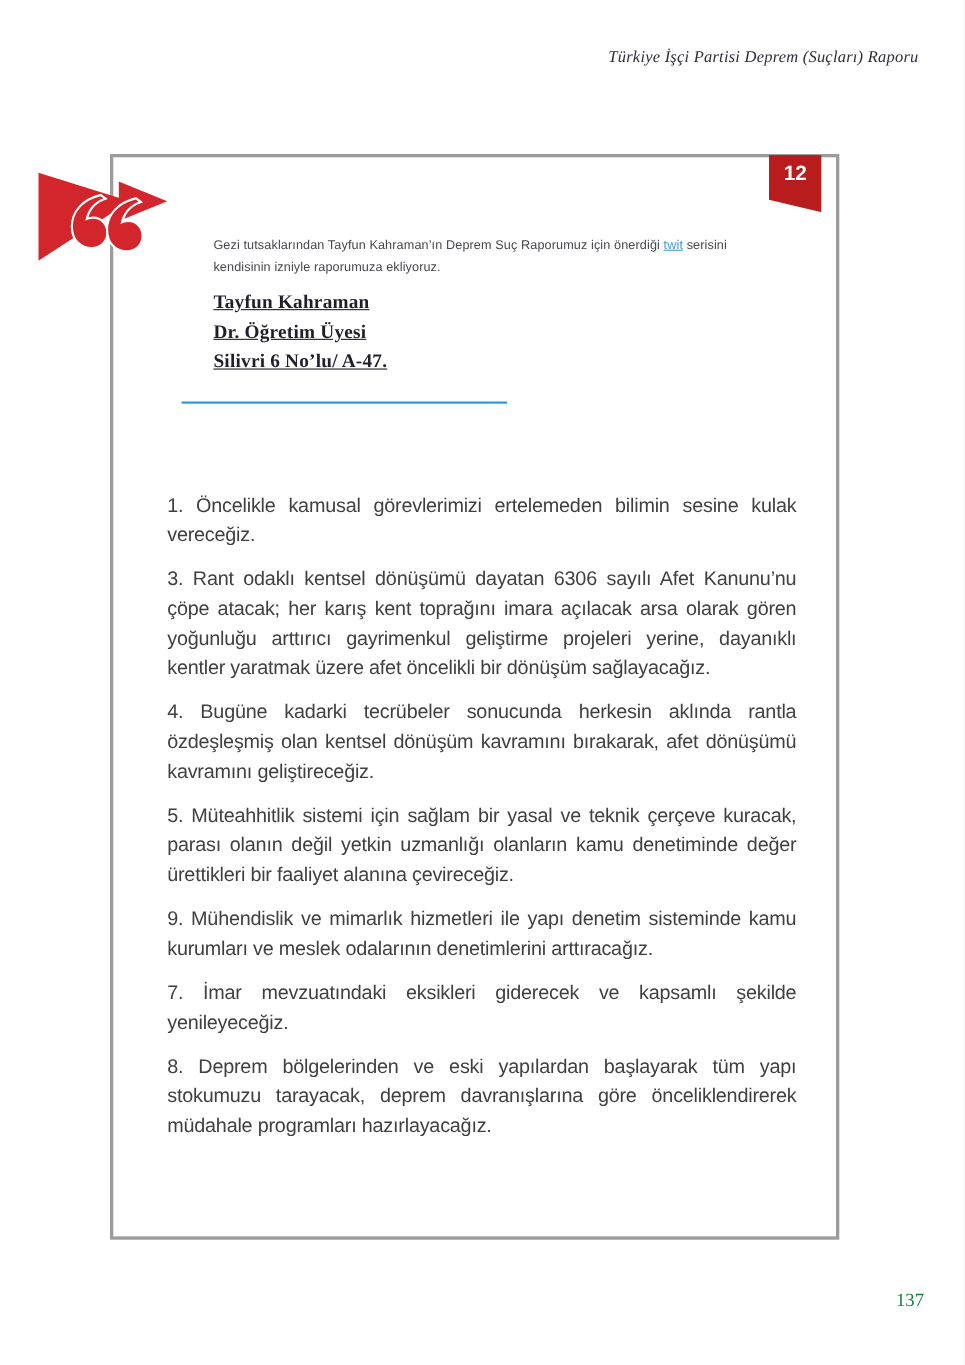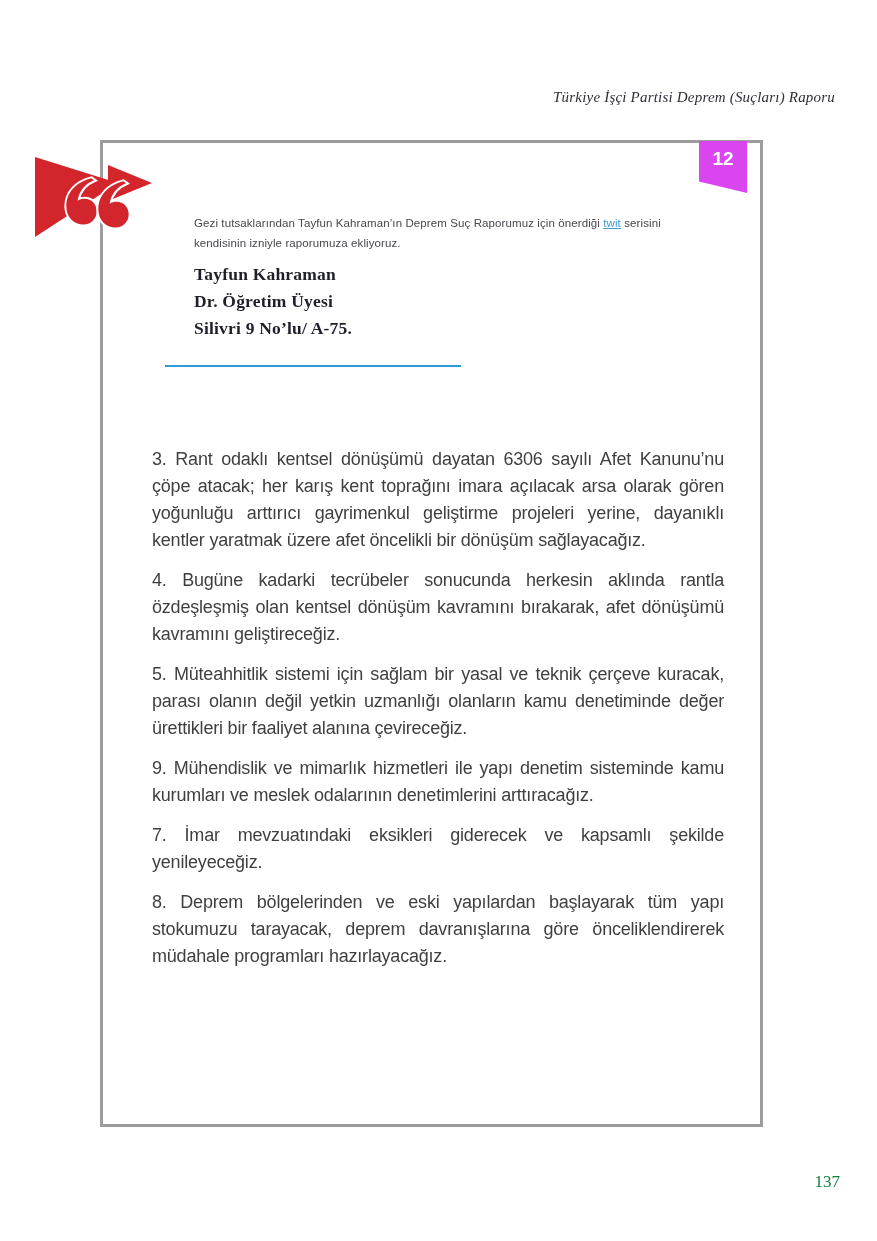--- a/index.html
+++ b/index.html
@@ -10,32 +10,31 @@
     margin:0 auto;
     overflow:hidden;
     font-family:"Liberation Sans", sans-serif;
   }
   .running-header{
     position:absolute;top:44px;right:42px;
     font-family:"Liberation Serif", serif;
     font-style:italic;
     font-size:15px;color:#2e2e3a;
     letter-spacing:.2px;
-    margin-top:45px;
   }
   .content-box{
     position:absolute;left:100px;top:140px;
     width:657px;height:981px;
     border:3px solid #9c9c9c;
     background:#ffffff;
   }
   .chapter-badge{
     position:absolute;left:699px;top:141px;
     width:48px;height:52px;
-    background:#d946ef;
+    background:#b91c1c;
     clip-path:polygon(0 0,100% 0,100% 100%,0 78%);
     color:#ffffff;font-weight:bold;font-size:19px;
     text-align:center;line-height:36px;
   }
   .decor-svg{
     position:absolute;left:28px;top:148px;
     width:135px;height:115px;
     pointer-events:none;
   }
   .section-title{
@@ -51,21 +50,21 @@
     font-size:11.5px;line-height:20px;
     color:#47474d;letter-spacing:.1px;
   }
   .intro-link{
     color:#3f9bd8;text-decoration:underline;cursor:pointer;
   }
   .author-block{
     position:absolute;left:194px;top:261px;
     font-family:"Liberation Serif", serif;
     font-weight:bold;font-size:17.5px;line-height:27px;
-    color:#1f1f2b;letter-spacing:.2px;
+    color:#1f1f2b;letter-spacing:.2px;text-decoration:underline;
   }
   .divider-rule{
     position:absolute;left:165px;top:365px;
     width:296px;height:2px;background:#2b9cd8;
   }
   .body-list{
     position:absolute;left:152px;top:446px;
     width:572px;
     font-size:18px;line-height:27px;
     letter-spacing:-.2px;
@@ -104,26 +103,27 @@
   </svg>
 
   <div class="chapter-badge">12</div>
 
 
   <div class="intro-text"><span>Gezi tutsaklarından Tayfun Kahraman’ın Deprem Suç Raporumuz için önerdiği </span><span class="intro-link">twit</span><span> serisini kendisinin izniyle raporumuza ekliyoruz.</span></div>
 
   <div class="author-block">
     <div>Tayfun Kahraman</div>
     <div>Dr. Öğretim Üyesi</div>
-    <div>Silivri 9 No’lu/ A-75.</div>
+    <div>Silivri 6 No’lu/ A-47.</div>
   </div>
 
   <div class="divider-rule"></div>
 
   <div class="body-list">
+    <p>1. Öncelikle kamusal görevlerimizi ertelemeden bilimin sesine kulak vereceğiz.</p>
     <p>3. Rant odaklı kentsel dönüşümü dayatan 6306 sayılı Afet Kanunu’nu çöpe atacak; her karış kent toprağını imara açılacak arsa olarak gören yoğunluğu arttırıcı gayrimenkul geliştirme projeleri yerine, dayanıklı kentler yaratmak üzere afet öncelikli bir dönüşüm sağlayacağız.</p>
     <p>4. Bugüne kadarki tecrübeler sonucunda herkesin aklında rantla özdeşleşmiş olan kentsel dönüşüm kavramını bırakarak, afet dönüşümü kavramını geliştireceğiz.</p>
     <p>5. Müteahhitlik sistemi için sağlam bir yasal ve teknik çerçeve kuracak, parası olanın değil yetkin uzmanlığı olanların kamu denetiminde değer ürettikleri bir faaliyet alanına çevireceğiz.</p>
     <p>9. Mühendislik ve mimarlık hizmetleri ile yapı denetim sisteminde kamu kurumları ve meslek odalarının denetimlerini arttıracağız.</p>
     <p>7. İmar mevzuatındaki eksikleri giderecek ve kapsamlı şekilde yenileyeceğiz.</p>
     <p>8. Deprem bölgelerinden ve eski yapılardan başlayarak tüm yapı stokumuzu tarayacak, deprem davranışlarına göre önceliklendirerek müdahale programları hazırlayacağız.</p>
   </div>
 
   <div class="page-number">137</div>
 

